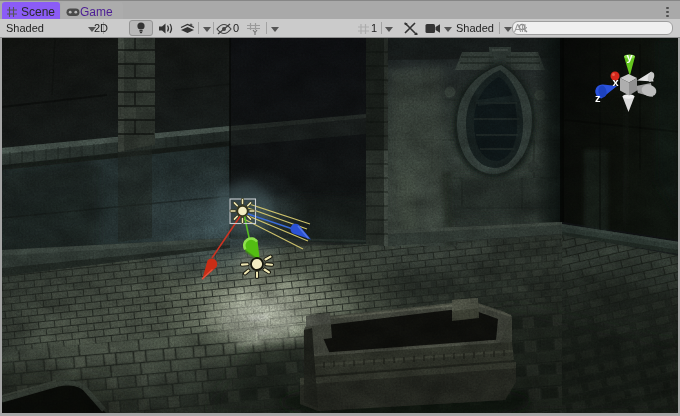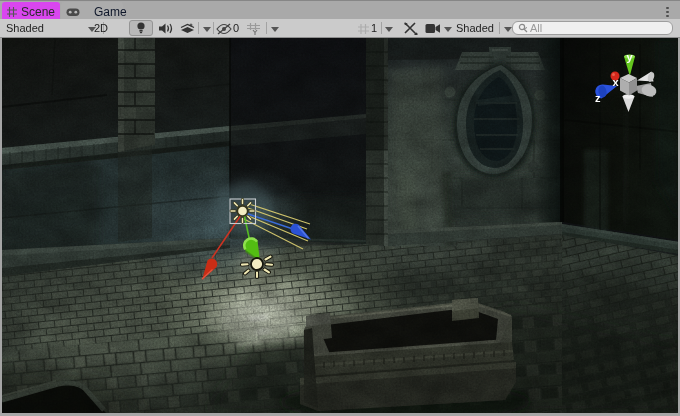--- a/index.html
+++ b/index.html
@@ -1,22 +1,22 @@
 <!DOCTYPE html>
 <html><head>
 <meta charset="utf-8">
 <style>
 html,body{margin:0;padding:0;}
 body{width:680px;height:416px;overflow:hidden;font-family:"Liberation Sans",sans-serif;background:#a7a7a7;}
 #win{position:relative;width:680px;height:416px;}
 #tabbar{position:absolute;left:0;top:0;width:680px;height:19px;background:#a9a9a9;border-top:1px solid #868686;}
-#tab-scene{position:absolute;left:2px;top:1px;width:58px;height:18px;background:#d946ef;border-radius:3px 3px 0 0;}
+#tab-scene{position:absolute;left:2px;top:1px;width:58px;height:18px;background:#8b5cf6;border-radius:3px 3px 0 0;}
 #tab-scene .txt{position:absolute;left:19px;top:3px;font-size:12px;color:#2a2a2a;}
 #tab-game{position:absolute;left:61px;top:1px;width:62px;height:18px;background:#acacac;border-radius:3px 3px 0 0;}
-#tab-game .txt{position:absolute;left:33px;top:3px;font-size:12px;color:#0f172a;}
+#tab-game .txt{position:absolute;left:19px;top:3px;font-size:12px;color:#4c1d95;}
 #toolbar{position:absolute;left:0;top:19px;width:680px;height:18px;background:#cbcbcb;border-bottom:1px solid #8e8e8e;}
 .tbtxt{position:absolute;top:3px;font-size:11px;color:#222;}
 .sep{position:absolute;top:3px;width:1px;height:12px;background:#a3a3a3;}
 .arrow{position:absolute;top:8px;width:0;height:0;border-left:4px solid transparent;border-right:4px solid transparent;border-top:5px solid #555;}
 #scene{position:absolute;left:2px;top:38px;width:676px;height:375px;background:#15181a;}
 .dot{position:absolute;left:666px;width:2.5px;height:2.5px;border-radius:50%;background:#4e4e4e;}
 </style>
 </head>
 <body>
 <div id="win">
@@ -94,21 +94,21 @@
     <div class="arrow" style="left:444px"></div>
     <span class="tbtxt" style="left:456px">Shaded</span>
     <div class="sep" style="left:499px"></div>
     <div class="arrow" style="left:504px"></div>
     <div style="position:absolute;left:512px;top:2px;width:161px;height:14px;background:#f0f0f0;border:1px solid #9e9e9e;border-radius:6px;box-sizing:border-box;"></div>
     <svg width="10" height="10" style="position:absolute;left:518px;top:4px" viewBox="0 0 10 10">
       <circle cx="4" cy="4" r="2.6" fill="none" stroke="#8a8a8a" stroke-width="1.2"></circle>
       <path d="M6 6l3 3" stroke="#8a8a8a" stroke-width="1.2"></path>
       <path d="M9 4.5l-2 1" stroke="#8a8a8a" stroke-width="1"></path>
     </svg>
-    <span class="tbtxt" style="left:530px;color:#9a9a9a">All</span>
+    <span class="tbtxt" style="left:514px;color:#9a9a9a">All</span>
   </div>
 
   <svg id="scene" viewBox="2 38 676 375" preserveAspectRatio="none">
     <defs>
       <filter id="b2">
           <feGaussianBlur stdDeviation="2"></feGaussianBlur>
         </filter>
       <filter id="grainD" x="0" y="0" width="100%" height="100%">
         <feTurbulence type="fractalNoise" baseFrequency="0.55" numOctaves="3" seed="11" stitchTiles="stitch"></feTurbulence>
         <feColorMatrix type="matrix" values="0 0 0 0 0  0 0 0 0 0  0 0 0 0 0  0.9 0.9 0.9 0 -0.9"></feColorMatrix>

